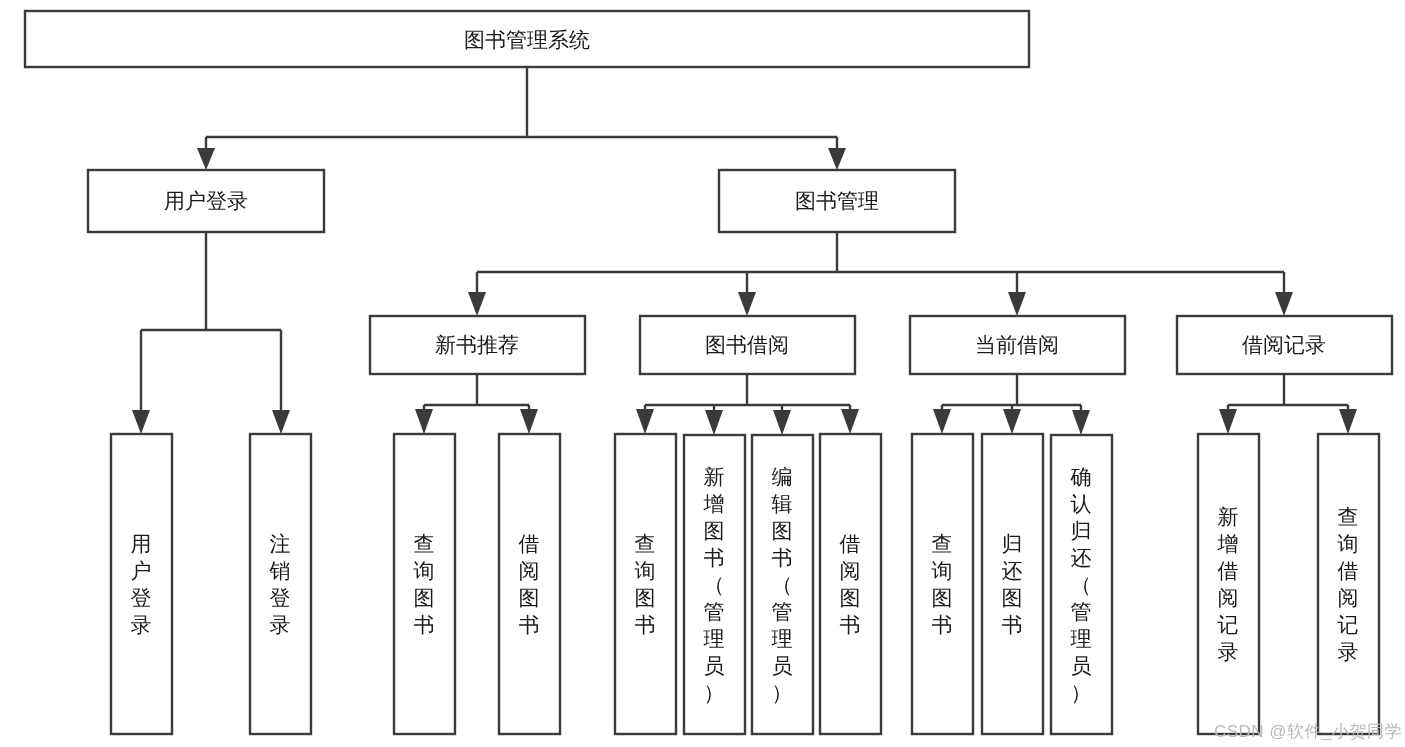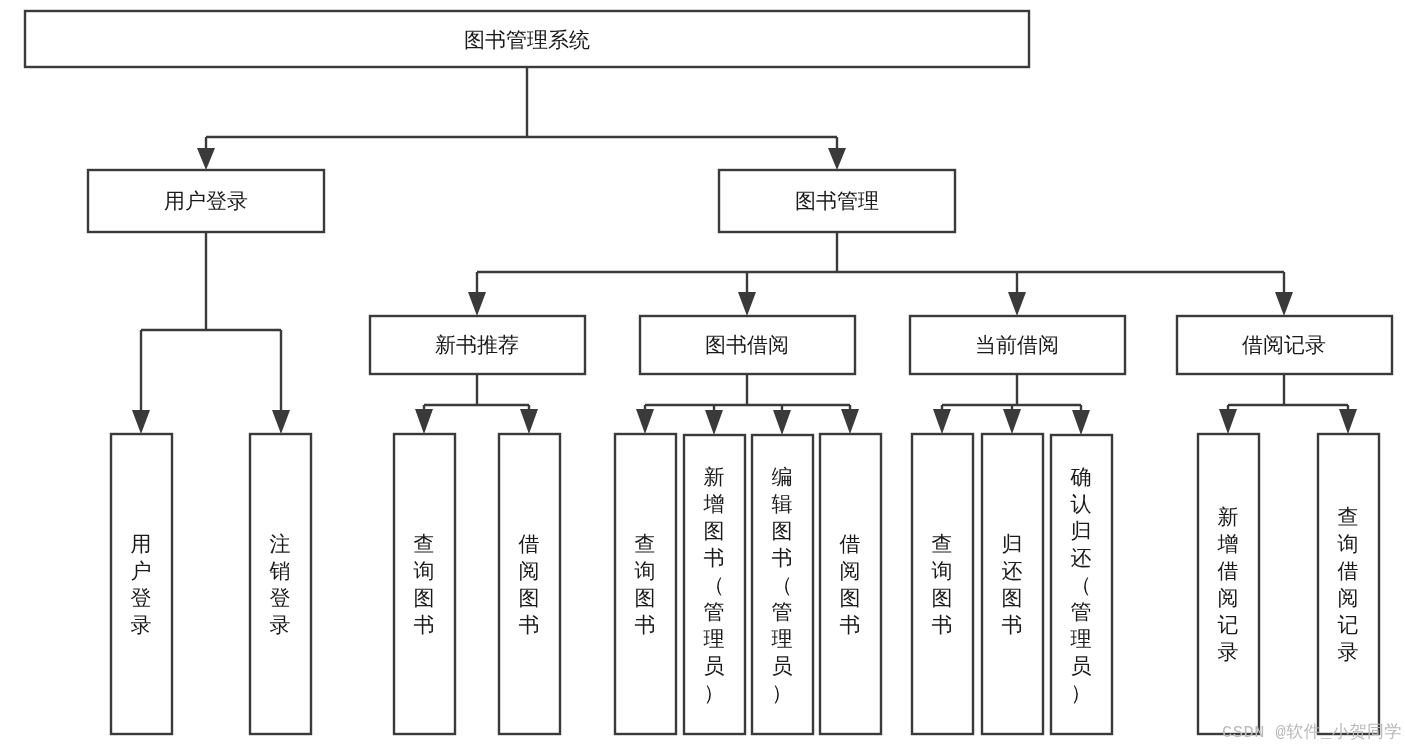--- a/index.html
+++ b/index.html
@@ -52,21 +52,21 @@
   .node-label-v {
     font-family: "DejaVu Sans", "Liberation Sans", sans-serif;
     font-size: 21px;
     fill: #1a1a1a;
     text-anchor: middle;
   }
   .watermark-text {
     position: absolute;
     right: 10px;
     bottom: 4px;
-    font-family: Liberation Mono, monospace;
+    font-family: Liberation Sans, sans-serif;
     font-size: 17px;
     color: #b9b9b9;
     letter-spacing: 0.5px;
     white-space: nowrap;
     pointer-events: none;
   }
 </style>
 </head>
 <body>
 

